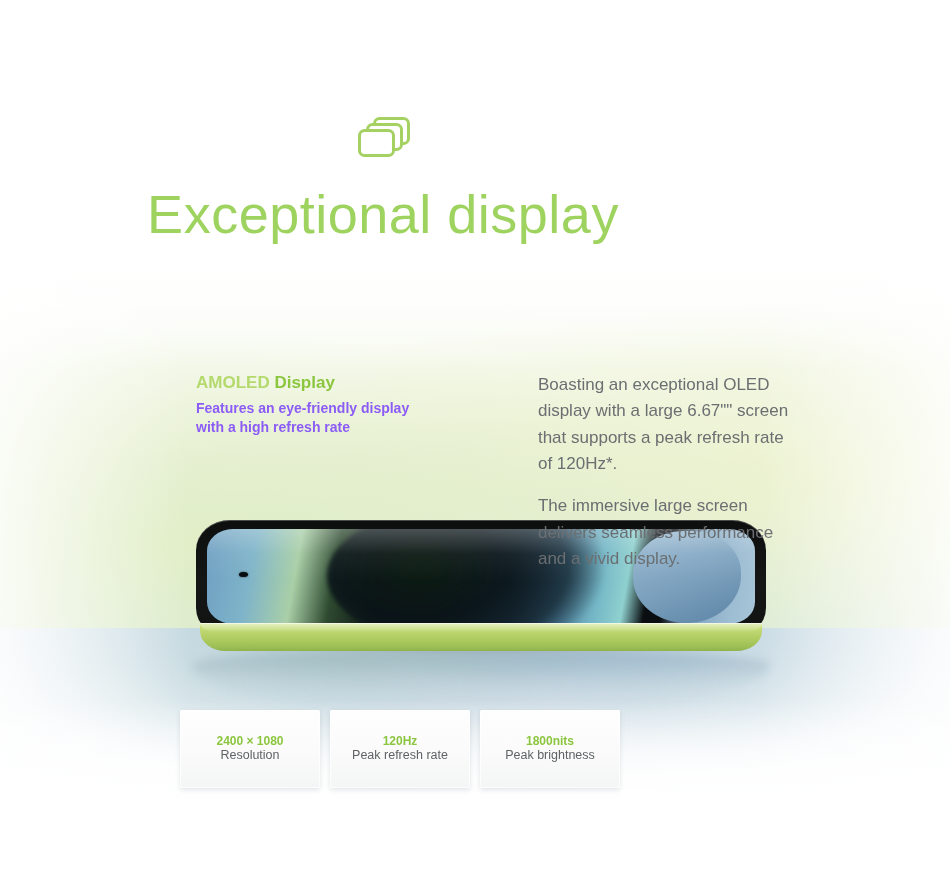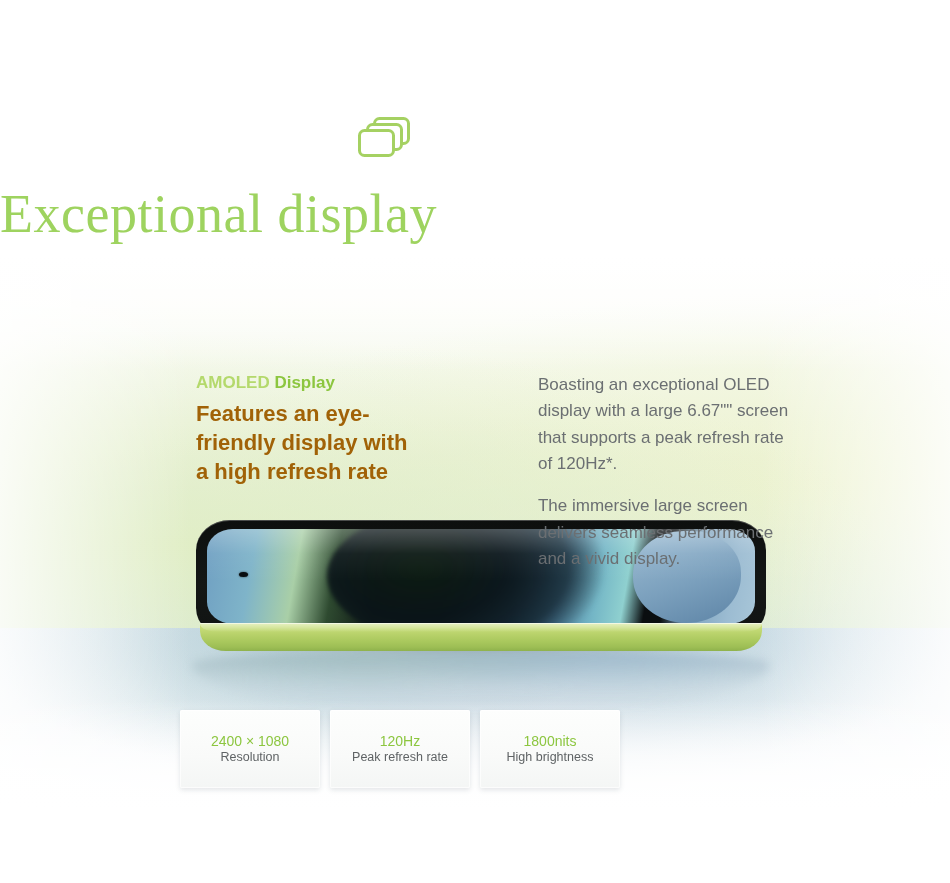--- a/index.html
+++ b/index.html
@@ -65,22 +65,22 @@
     position: absolute; left: 0; bottom: 0;
     width: 950px; height: 110px;
     background: linear-gradient(180deg, rgba(255,255,255,0) 0%, rgba(255,255,255,0.85) 70%, #ffffff 100%);
   }
 
   
   .header {
     position: absolute;
     left: 0; top: 0;
     width: 766px;
+    text-align: center;
     z-index: 5;
-    font-family: Liberation Serif, serif;
   }
   .layers-icon {
     margin-top: 112px;
     height: 52px;
     display: flex;
     align-items: center;
     justify-content: center;
   }
   .hero-title {
     margin-top: 22px;
@@ -103,23 +103,23 @@
   .copy-left { width: 258px; }
   .eyebrow {
     font-size: 17px;
     font-weight: 700;
     line-height: 1.35;
     margin-bottom: 4px;
   }
   .eyebrow .amoled { color: #b4d96c; }
   .eyebrow .display { color: #8cc63f; }
   .headline {
-    font-size: 22px;
+    font-size: 14px;
     font-weight: 700;
-    color: #a16207;
+    color: #8b5cf6;
     line-height: 1.33;
   }
   .copy-right {
     width: 300px;
     font-size: 17px;
     line-height: 1.55;
     color: #6b6f72;
   }
   .copy-right p + p { margin-top: 16px; }
 
@@ -235,22 +235,22 @@
     border-radius: 2px;
     box-shadow: 0 2px 5px rgba(90,100,110,0.16), 0 0 0 1px rgba(255,255,255,0.7) inset;
     display: flex;
     flex-direction: column;
     align-items: center;
     justify-content: center;
     padding: 6px 6px;
     text-align: center;
   }
   .spec-value {
-    font-size: 14px;
-    font-weight: 400;
+    font-size: 12px;
+    font-weight: 700;
     color: #8cc63f;
     line-height: 1.2;
     white-space: nowrap;
   }
   .spec-label {
     font-size: 12.5px;
     color: #5f6365;
     line-height: 1.24;
   }
 </style>
@@ -313,17 +313,17 @@
     <div class="spec-card">
       <div class="spec-value">2400 × 1080</div>
       <div class="spec-label">Resolution</div>
     </div>
     <div class="spec-card">
       <div class="spec-value">120Hz</div>
       <div class="spec-label">Peak refresh rate</div>
     </div>
     <div class="spec-card">
       <div class="spec-value">1800nits</div>
-      <div class="spec-label">High brightness</div>
+      <div class="spec-label">Peak brightness</div>
     </div>
   </div>
 
 </div>
 
 </body></html>

